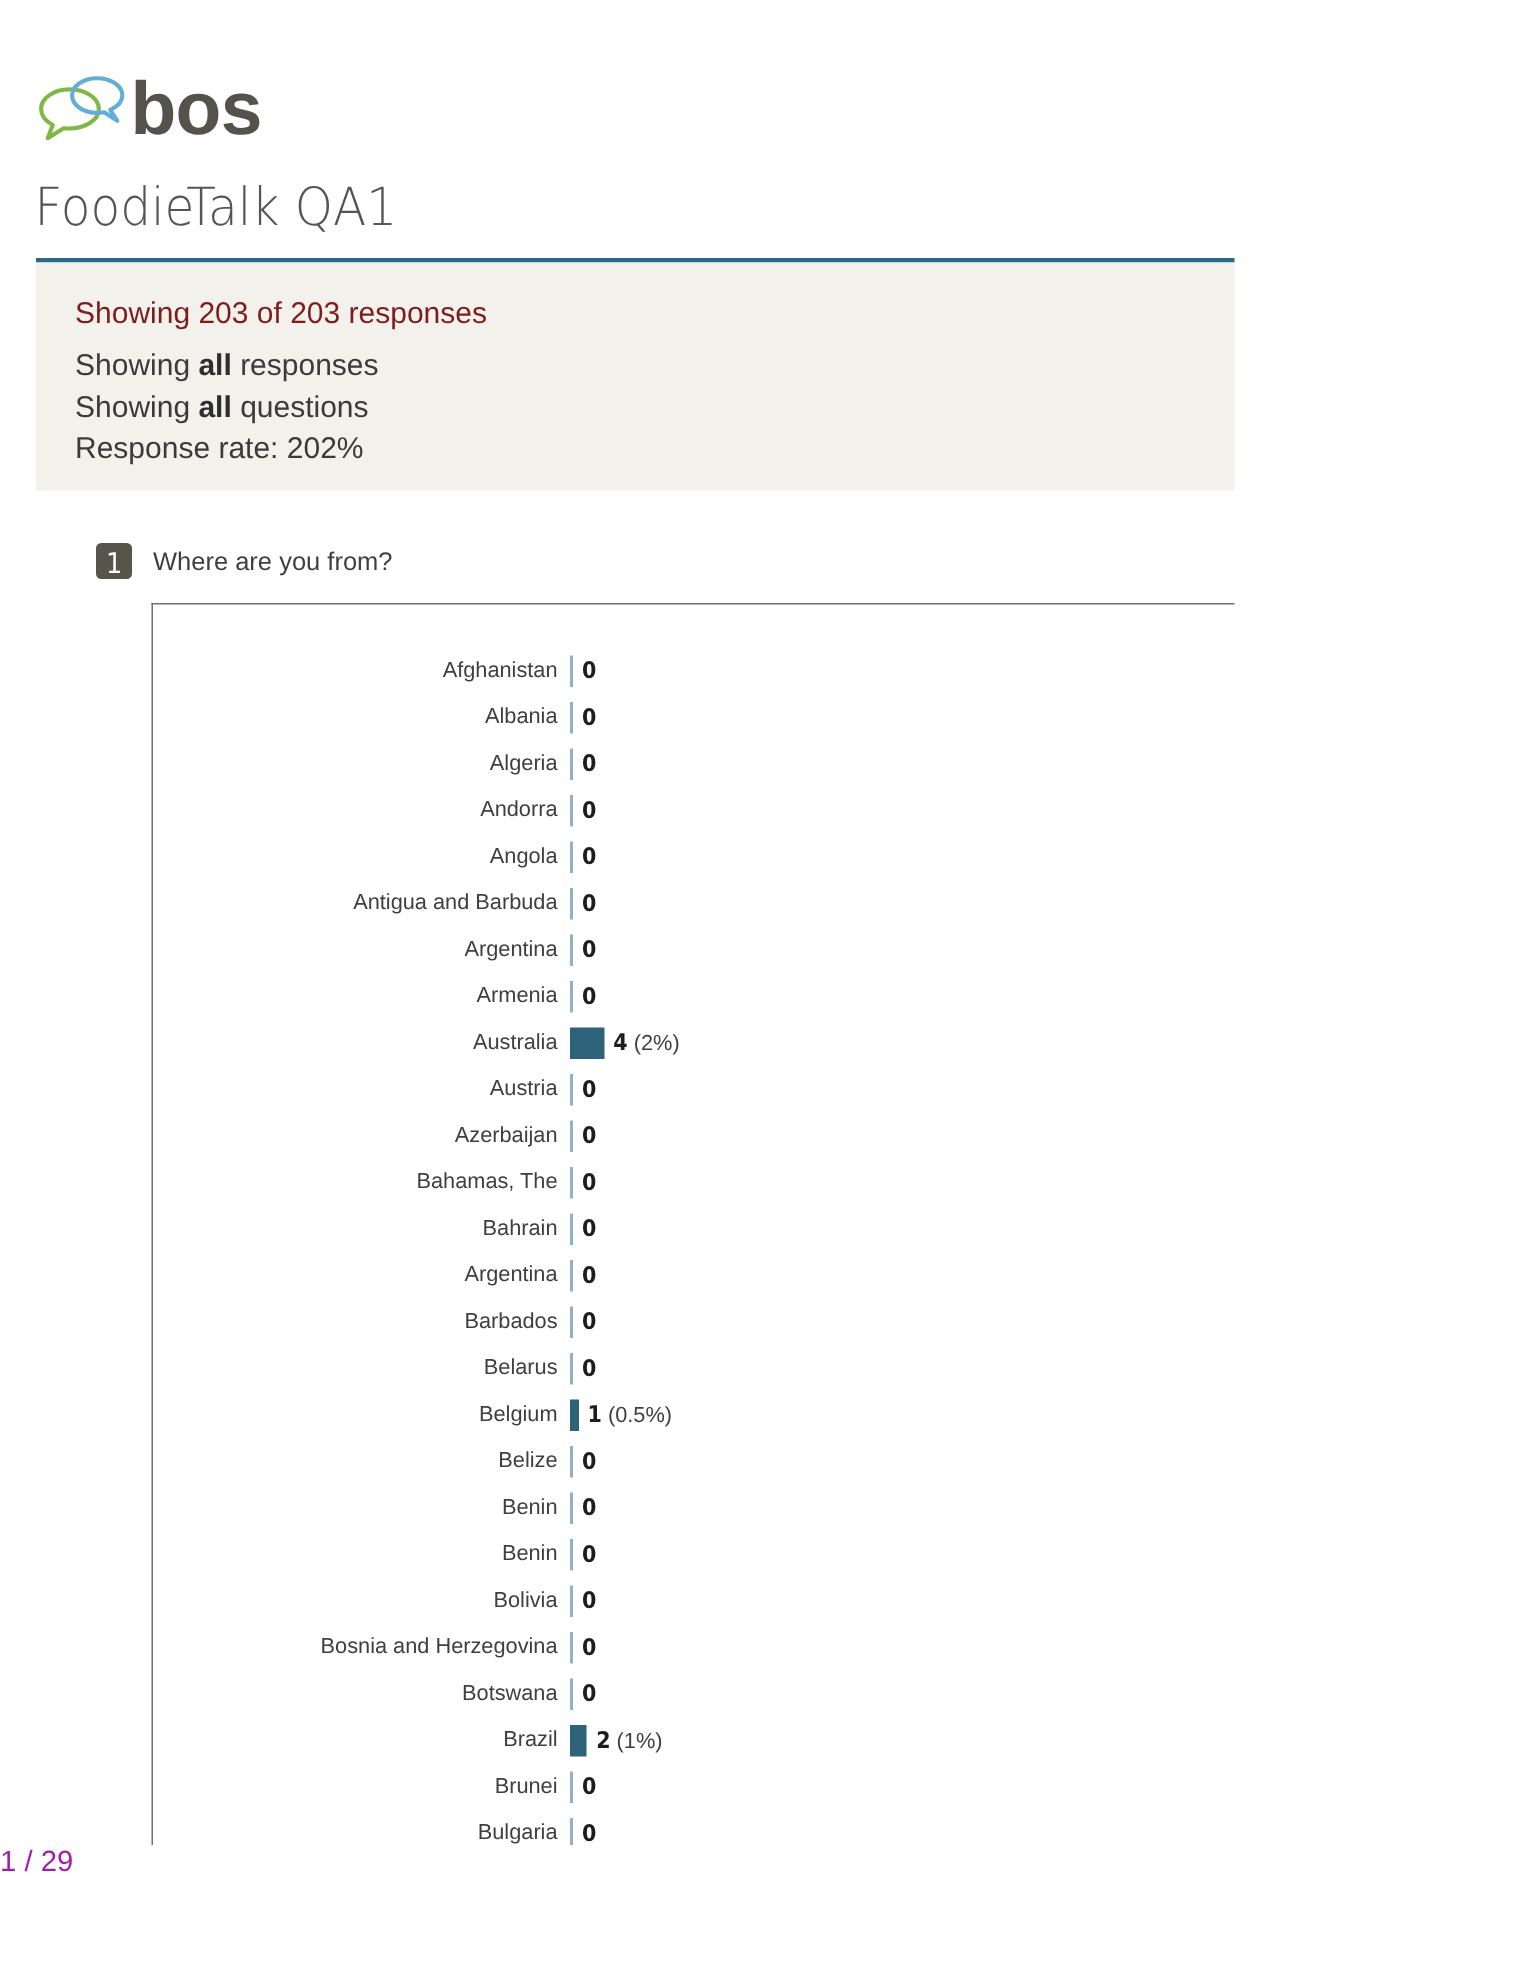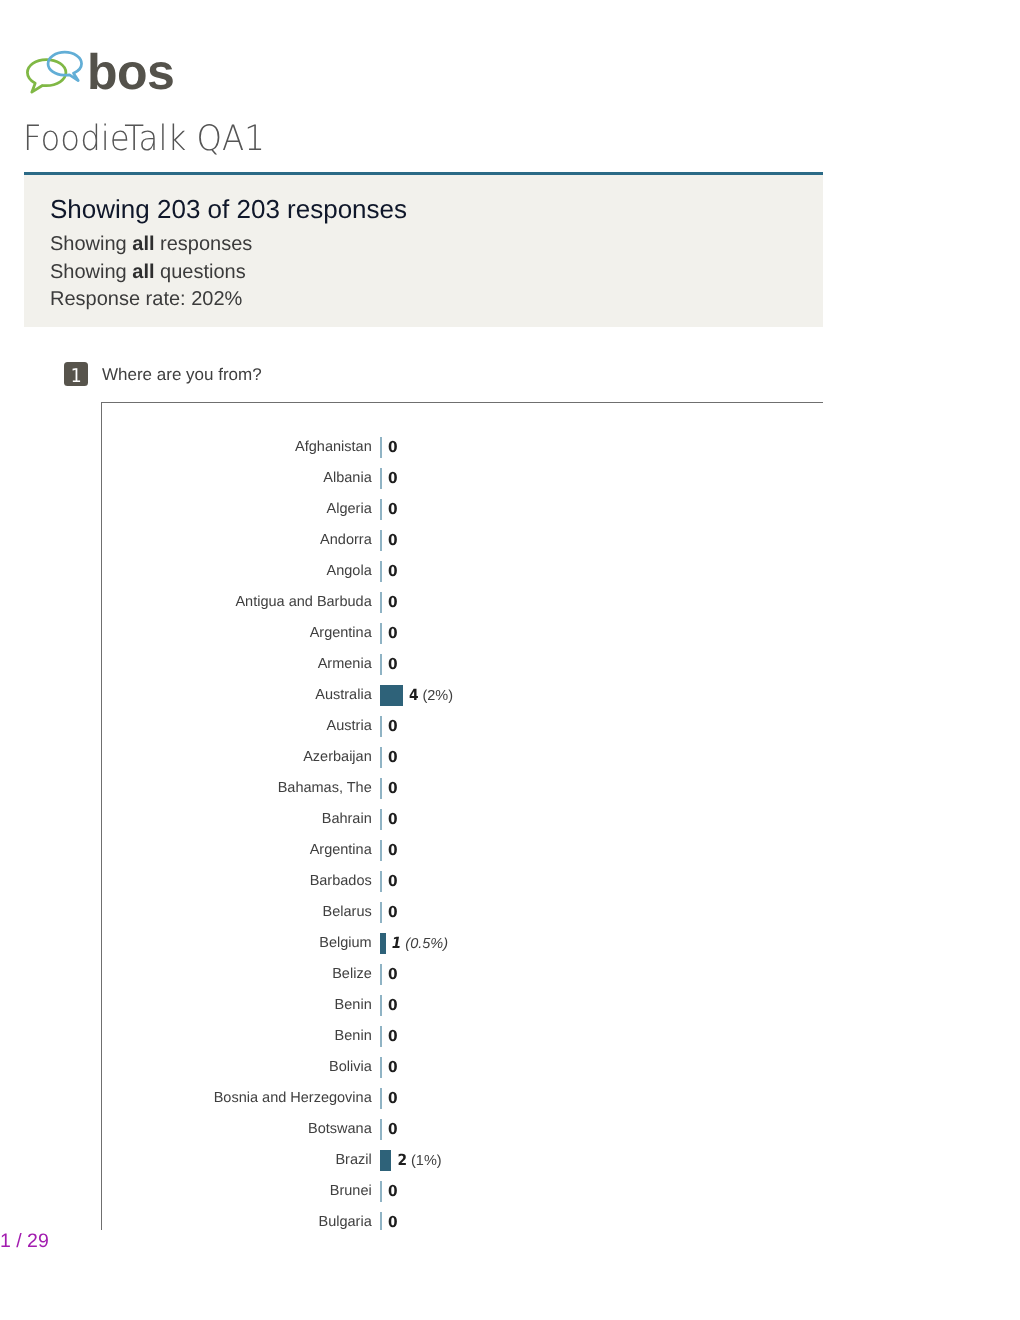--- a/index.html
+++ b/index.html
@@ -18,21 +18,21 @@
 
   
   .report-title{position:absolute;left:23.4px;top:122px;font-size:35px;
                 font-family:"DejaVu Sans",sans-serif;
                 font-weight:200;color:#555555;line-height:1;letter-spacing:0px;
                 transform:scaleX(0.926);transform-origin:0 0;white-space:nowrap;}
 
   
   .summary-rule{position:absolute;left:24px;top:172px;width:973px;height:3.4px;background:#2b6a86;}
   .summary{position:absolute;left:24px;top:175.4px;width:973px;height:151.2px;background:#f2f1ec;}
-  .summary-heading{position:absolute;left:26px;top:22.5px;font-size:26px;color:#0f172a;line-height:22px;}
+  .summary-heading{position:absolute;left:26px;top:22.5px;font-size:20px;color:#7f1d1d;line-height:22px;}
   .summary-line{position:absolute;left:26px;font-size:20px;color:#3b3b3b;line-height:20px;}
   .summary-line b{font-weight:bold;color:#2e2e2e;}
 
   
   .q-badge{position:absolute;left:64.4px;top:362.2px;width:23.5px;height:23.5px;border-radius:3.5px;
            background:#57544c;color:#fff;font-size:19px;text-align:center;line-height:28.5px;
            font-family:"DejaVu Sans Condensed","DejaVu Sans",sans-serif;font-weight:400;
            -webkit-font-smoothing:antialiased;}
   .q-text{position:absolute;left:102px;top:364px;font-size:17px;color:#3f3f3f;line-height:22px;}
 
@@ -163,21 +163,21 @@
           <div class="row-val" style="left: 286px;"><b>0</b></div>
         </div>
         <div class="row">
           <div class="row-label">Belarus</div>
           <div class="row-bar zero"></div>
           <div class="row-val" style="left: 286px;"><b>0</b></div>
         </div>
         <div class="row">
           <div class="row-label">Belgium</div>
           <div class="row-bar" style="width: 5.7px;"></div>
-          <div class="row-val" style="left: 289.72px; font-style: italic;"><b>1</b><span class="pct"> (0.5%)</span></div>
+          <div class="row-val" style="left: 289.72px;"><b>1</b><span class="pct"> (0.5%)</span></div>
         </div>
         <div class="row">
           <div class="row-label">Belize</div>
           <div class="row-bar zero"></div>
           <div class="row-val" style="left: 286px;"><b>0</b></div>
         </div>
         <div class="row">
           <div class="row-label">Benin</div>
           <div class="row-bar zero"></div>
           <div class="row-val" style="left: 286px;"><b>0</b></div>

